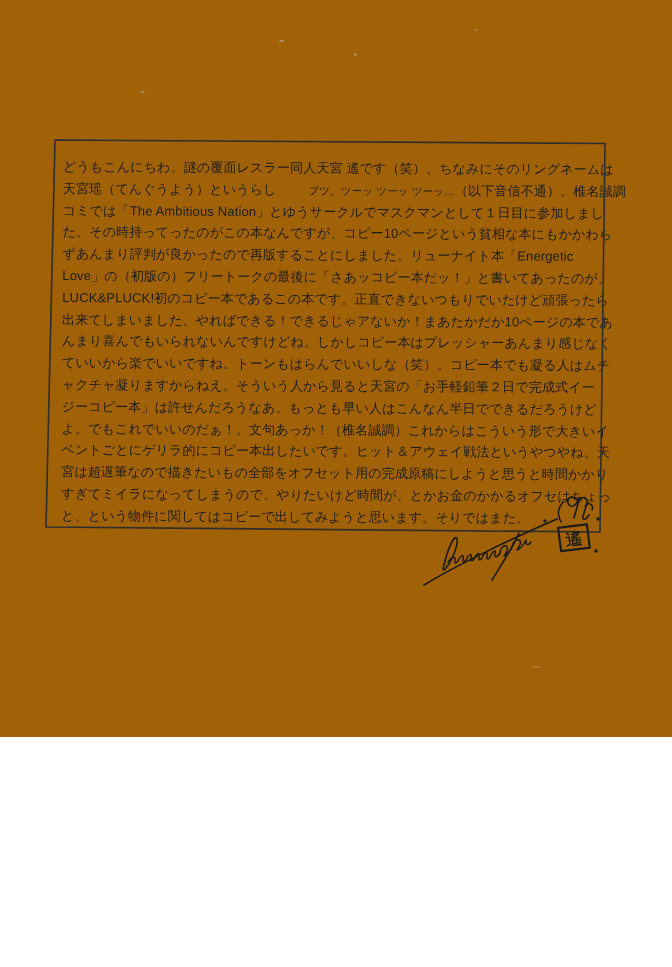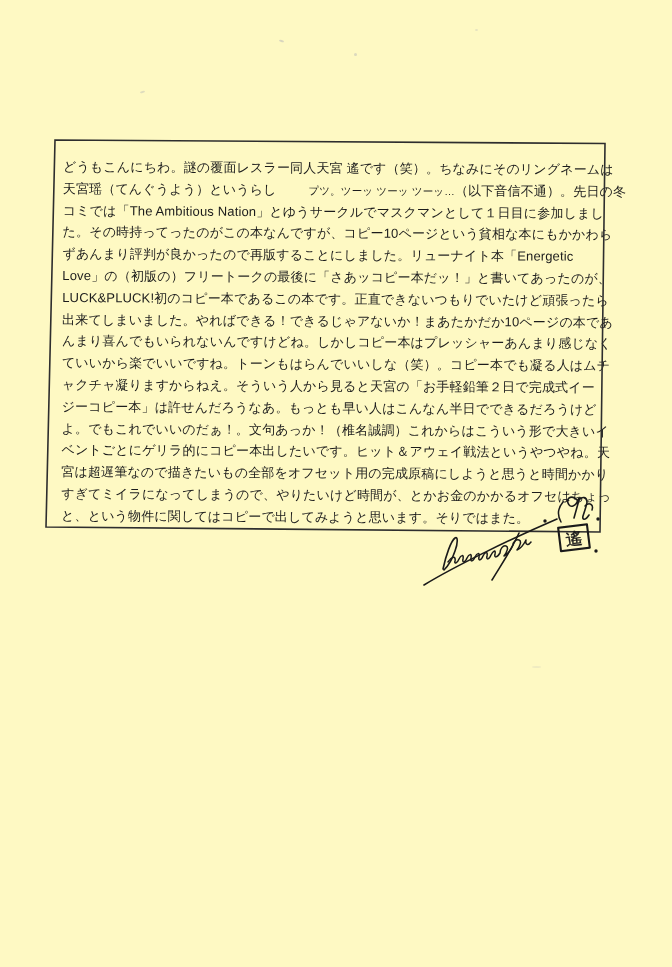--- a/index.html
+++ b/index.html
@@ -3,22 +3,22 @@
 <meta charset="utf-8">
 <style>
   html, body { margin: 0; padding: 0; }
   body {
     width: 672px; height: 967px;
     background: #ffffff;
     font-family: "Liberation Sans", "DejaVu Sans", sans-serif;
   }
   #page {
     position: relative;
-    width: 672px; height: 967px;
-    background: #fef9c3;
+    width: 672px; height: 737px;
+    background: #a16207;
     overflow: hidden;
   }
   #svg-layer {
     position: absolute; left: 0; top: 0;
     width: 672px; height: 967px;
     pointer-events: none;
   }
   .letter-text {
     position: absolute;
     left: 63px; top: 156px;
@@ -56,21 +56,21 @@
 <div id="page">
 
   <div class="speck s1"></div>
   <div class="speck s2"></div>
   <div class="speck s3"></div>
   <div class="speck s4"></div>
   <div class="speck s5"></div>
 
   <div class="letter-text">
       <div class="text-line"><span>どうもこんにちわ。謎の覆面レスラー同人天宮 遙です（笑）。ちなみにそのリングネームは</span></div>
-      <div class="text-line"><span>天宮瑶（てんぐうよう）というらし </span><span class="small-seg">プツ。ツーッ ツーッ ツーッ…</span><span>（以下音信不通）。先日の冬</span></div>
+      <div class="text-line"><span>天宮瑶（てんぐうよう）というらし </span><span class="small-seg">プツ。ツーッ ツーッ ツーッ…</span><span>（以下音信不通）。椎名誠調</span></div>
       <div class="text-line"><span>コミでは「The Ambitious Nation」とゆうサークルでマスクマンとして１日目に参加しまし</span></div>
       <div class="text-line"><span>た。その時持ってったのがこの本なんですが、コピー10ページという貧相な本にもかかわら</span></div>
       <div class="text-line"><span>ずあんまり評判が良かったので再版することにしました。リューナイト本「Energetic</span></div>
       <div class="text-line"><span>Love」の（初版の）フリートークの最後に「さあッコピー本だッ！」と書いてあったのが、</span></div>
       <div class="text-line"><span>LUCK&amp;PLUCK!初のコピー本であるこの本です。正直できないつもりでいたけど頑張ったら</span></div>
       <div class="text-line"><span>出来てしまいました。やればできる！できるじゃアないか！まあたかだか10ページの本であ</span></div>
       <div class="text-line"><span>んまり喜んでもいられないんですけどね。しかしコピー本はプレッシャーあんまり感じなく</span></div>
       <div class="text-line"><span>ていいから楽でいいですね。トーンもはらんでいいしな（笑）。コピー本でも凝る人はムチ</span></div>
       <div class="text-line"><span>ャクチャ凝りますからねえ。そういう人から見ると天宮の「お手軽鉛筆２日で完成式イー</span></div>
       <div class="text-line"><span>ジーコピー本」は許せんだろうなあ。もっとも早い人はこんなん半日でできるだろうけど</span></div>

